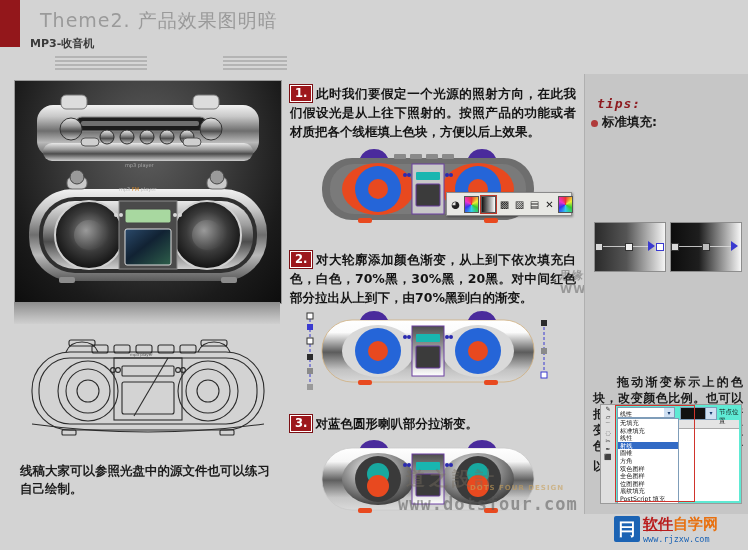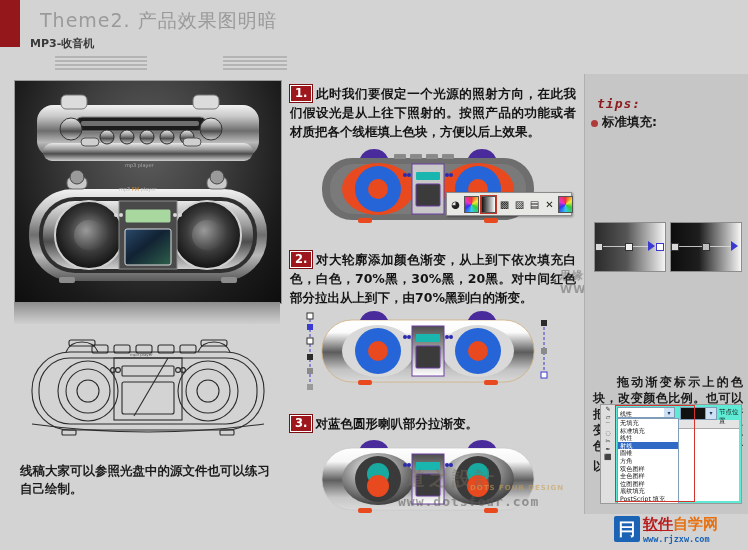--- a/index.html
+++ b/index.html
@@ -93,26 +93,26 @@
   .dd-ruler{position:absolute;left:78px;top:15px;width:60px;height:8px;background:#e4e4e4;border-bottom:1px solid #aaa;}
   .dd-canvas{position:absolute;left:78px;top:24px;width:60px;height:72px;background:#fff;}
 
   
   .logo{position:absolute;left:614px;top:514px;width:128px;height:30px;display:flex;align-items:center;gap:3px;}
   .logo-mark{width:26px;height:26px;background:#1b63b4;color:#fff;font-size:17px;font-weight:bold;
      display:flex;align-items:center;justify-content:center;border-radius:2px;}
   .logo-cn{font-size:15px;font-weight:bold;letter-spacing:0px;}
   .logo-cn .b{color:#b91c1c;text-decoration:underline;}
   .logo-cn .o{color:#e8700f;}
-  .logo-url{font-size:8.5px;font-weight:bold;color:#1b63b4;font-family:"DejaVu Sans Mono","Liberation Mono",monospace;}
+  .logo-url{font-size:8.5px;font-weight:normal;color:#1b63b4;font-family:"DejaVu Sans Mono","Liberation Mono",monospace;}
 
   
   .wm{position:absolute;color:rgba(80,80,80,.45);font-weight:bold;pointer-events:none;}
   .wm1{left:560px;top:268px;font-size:11px;letter-spacing:1px;}
-  .wm2{left:398px;top:494px;font-size:13px;color:rgba(90,90,90,.55);
+  .wm2{left:398px;top:494px;font-size:17px;color:rgba(90,90,90,.55);
        font-family:"DejaVu Sans Mono","Liberation Mono",monospace;letter-spacing:1px;}
   .wm3{left:406px;top:466px;font-size:19px;color:rgba(120,110,95,.42);letter-spacing:4px;}
   .wm-dots{position:absolute;left:408px;top:452px;font-size:34px;font-weight:bold;color:rgba(214,186,120,.40);letter-spacing:-2px;}
   .wm-sub{position:absolute;left:470px;top:484px;font-size:7px;font-weight:bold;color:rgba(200,160,90,.6);letter-spacing:1px;}
 </style>
 </head>
 <body>
 
 <div class="page">
 

